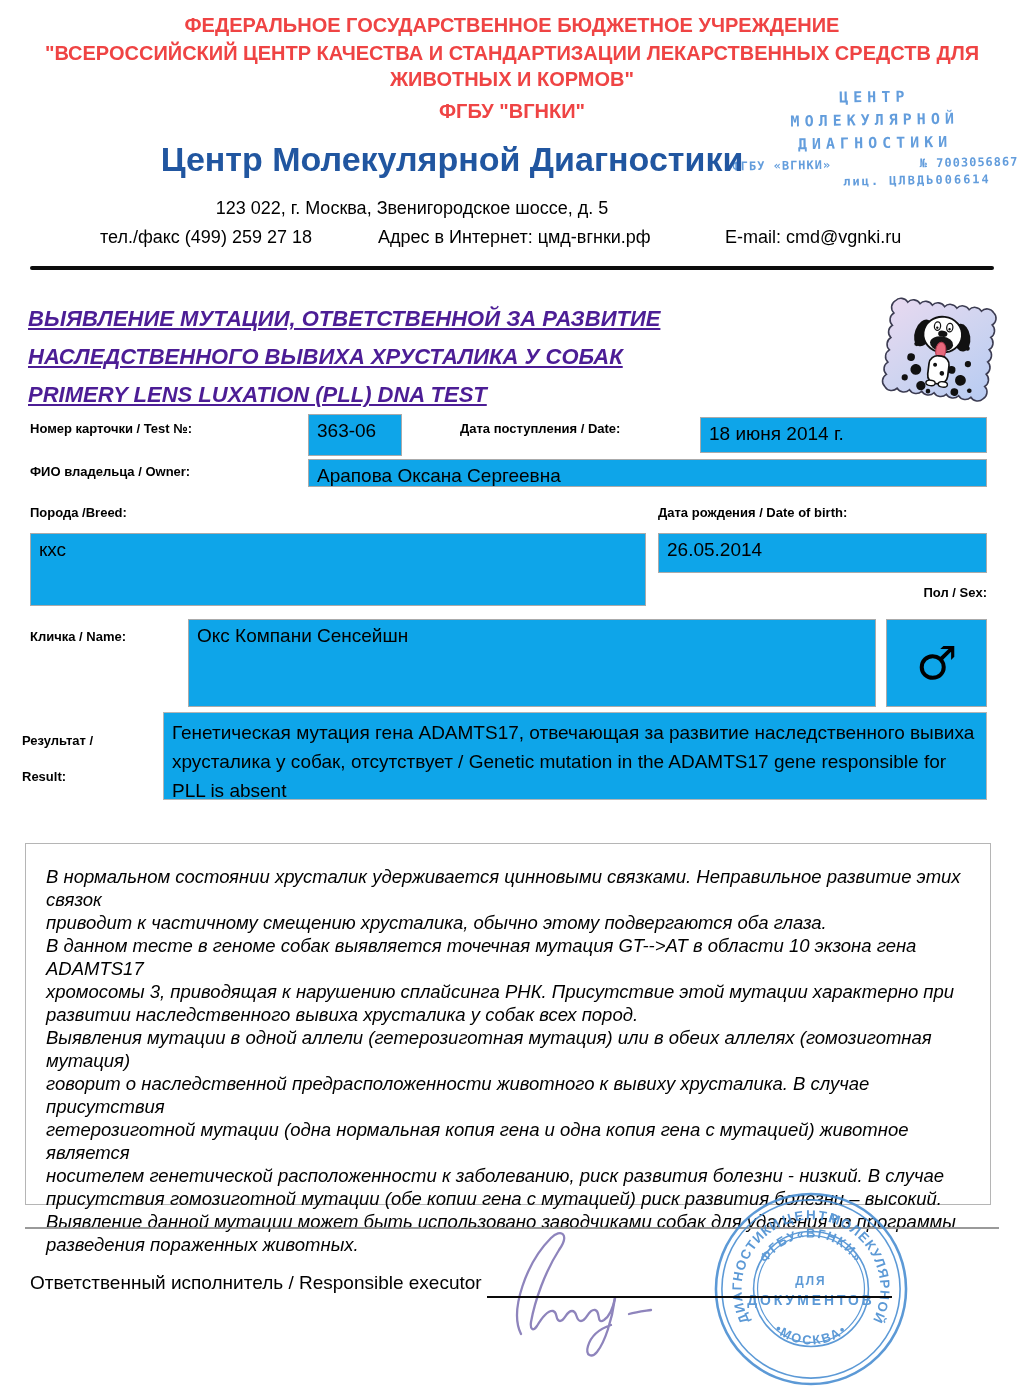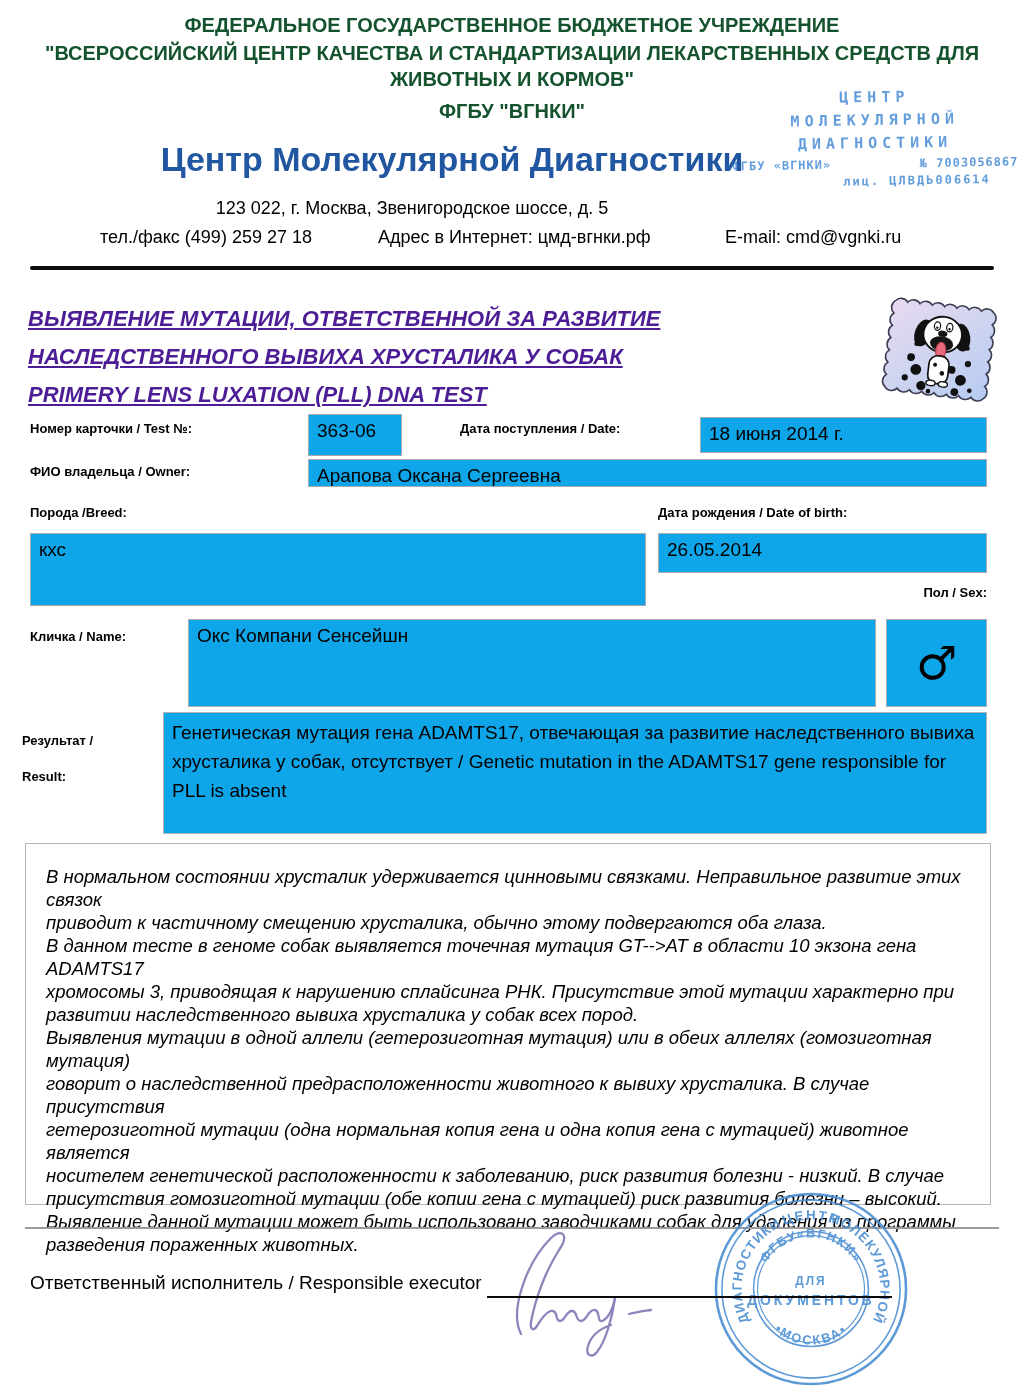--- a/index.html
+++ b/index.html
@@ -2,21 +2,21 @@
 <html><head>
 <meta charset="utf-8">
 <title>Document</title>
 <style>
   html,body{margin:0;padding:0;background:#ffffff;}
   #page{position:relative;width:1024px;height:1394px;background:#fff;overflow:hidden;
         font-family:"Liberation Sans","DejaVu Sans",sans-serif;color:#000;}
 
   
   .org-line{position:absolute;left:30px;right:30px;text-align:center;
-            font-weight:bold;color:#14532d;font-size:20px;line-height:26px;z-index:1;}
+            font-weight:bold;color:#ef4444;font-size:20px;line-height:26px;z-index:1;}
   .org1{top:12px;}
   .org2{top:40px;}
   .org3{top:98px;}
   .center-name{position:absolute;top:140px;left:0;right:120px;text-align:center;
                font-size:34px;font-weight:bold;color:#2156a0;z-index:1;}
   .address{position:absolute;top:198px;left:0;right:200px;text-align:center;font-size:18px;z-index:1;}
   .contact{position:absolute;top:227px;font-size:18px;z-index:1;}
   .contact.phone{left:100px;}
   .contact.web{left:378px;}
   .contact.email{left:725px;}
@@ -51,21 +51,21 @@
   .box-breed{top:533px;left:30px;width:616px;height:73px;}
   .box-birth{top:533px;left:658px;width:329px;height:40px;}
   .lbl-sex{top:585px;right:37px;}
   .lbl-name{top:629px;left:30px;}
   .box-name{top:619px;left:188px;width:688px;height:88px;}
   .box-sex{top:619px;left:886px;width:101px;height:88px;display:flex;align-items:center;justify-content:center;}
   .male{font-family:"DejaVu Sans",sans-serif;font-size:46px;font-weight:400;line-height:1;}
 
   
   .lbl-result{top:723px;left:22px;white-space:pre-line;line-height:36px;}
-  .box-result{top:712px;left:163px;width:824px;height:122px;line-height:29px;white-space:pre-line;border-color:#b5b5b5;}
+  .box-result{top:712px;left:163px;width:824px;height:88px;line-height:29px;white-space:pre-line;border-color:#b5b5b5;}
 
   
   .desc-box{position:absolute;top:843px;left:25px;width:966px;height:362px;border:1px solid #b5b5b5;
             box-sizing:border-box;padding:21px 20px;font-style:italic;font-size:18.5px;line-height:23px;}
   .desc-box p{margin:0;white-space:pre-line;}
 
   .rule-gray{position:absolute;top:1227px;left:25px;right:25px;height:2px;background:#9a9a9a;}
 
   
   .executor{position:absolute;top:1272px;left:30px;font-size:19px;}

